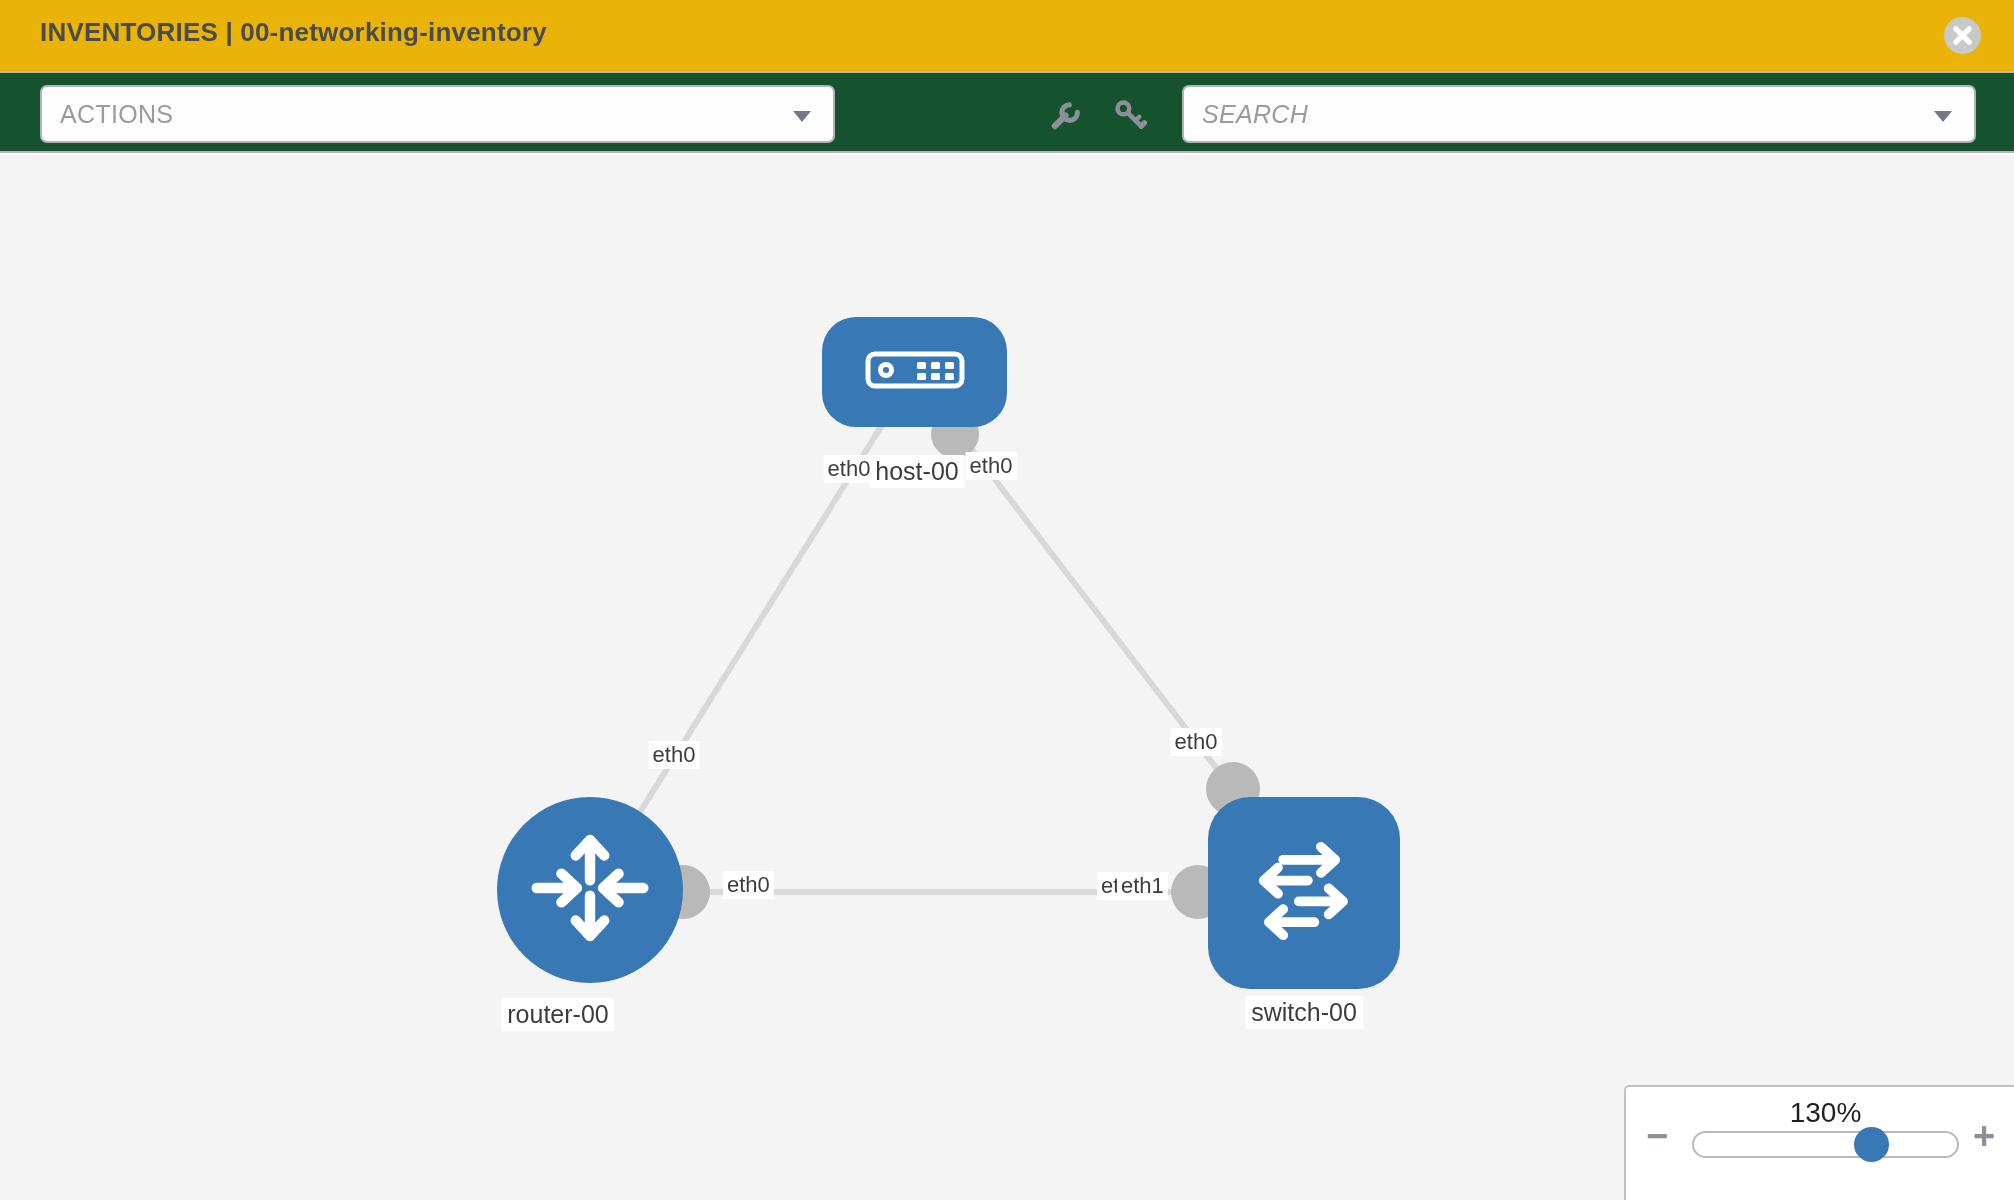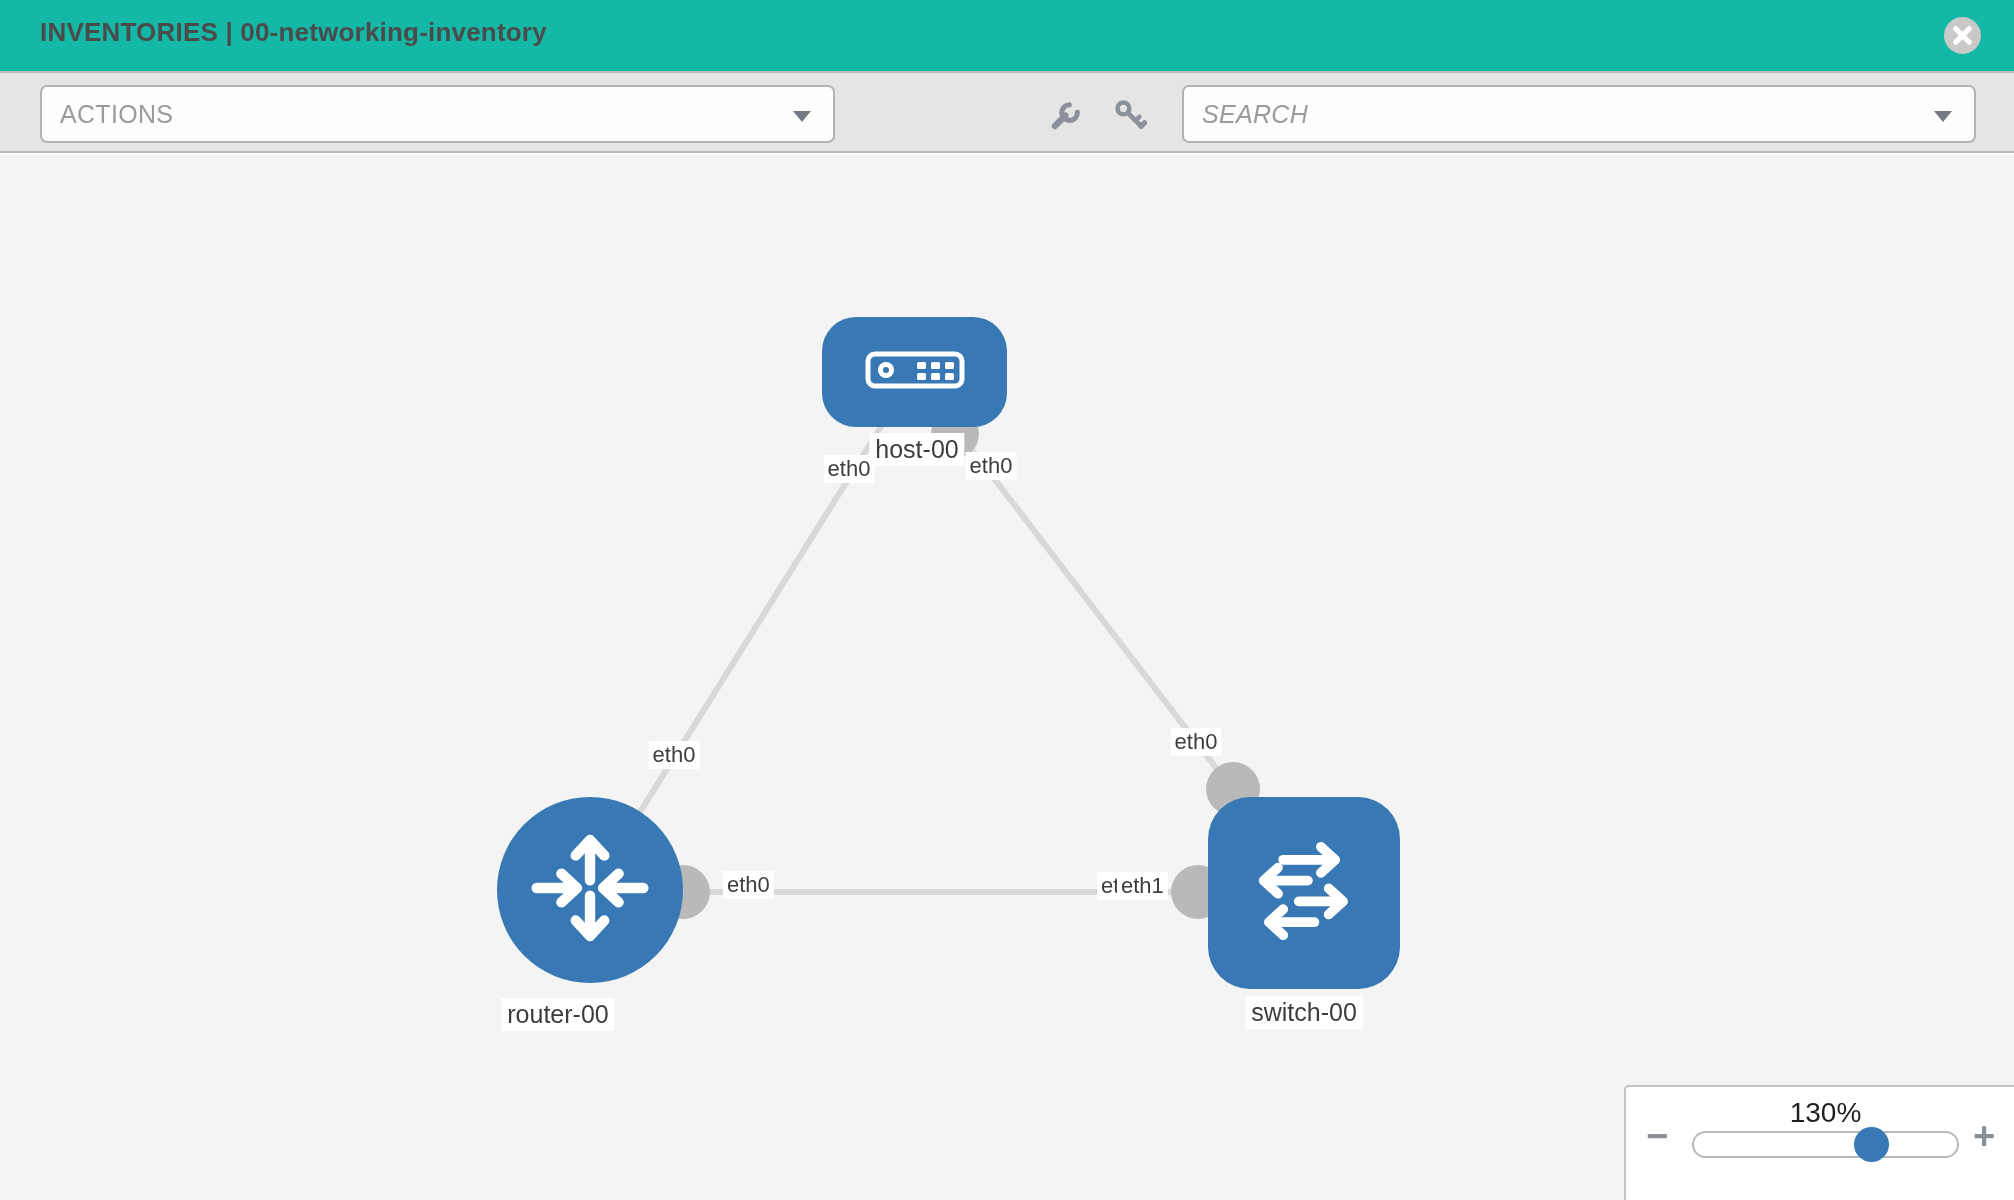--- a/index.html
+++ b/index.html
@@ -1,28 +1,28 @@
 <!DOCTYPE html>
 <html><head>
 <meta charset="utf-8">
 <style>
   * { margin:0; padding:0; box-sizing:border-box; }
   html,body { width:2014px; height:1200px; overflow:hidden; background:#fff;
     font-family:"Liberation Sans", sans-serif; }
   #app { position:relative; width:2014px; height:1200px; }
 
   
-  .header { position:absolute; left:0; top:0; width:2014px; height:85px; background:#14b8a6; }
+  .header { position:absolute; left:0; top:0; width:2014px; height:85px; background:#eab308; }
   .header-title { position:absolute; left:40px; top:17px; font-size:26px; font-weight:bold; color:#4b4b4b; letter-spacing:0.2px; }
   .close-btn { position:absolute; left:1944px; top:17px; width:37px; height:37px; border-radius:50%;
     background:#c9c9c9; color:#ffffff; display:flex; align-items:center; justify-content:center; cursor:pointer; }
   .close-btn svg { display:block; }
 
   
-  .toolbar { position:absolute; left:0; top:71px; width:2014px; height:82px; background:#e5e5e5;
+  .toolbar { position:absolute; left:0; top:71px; width:2014px; height:82px; background:#14532d;
     border-top:2px solid #b9b9b9; border-bottom:2px solid #b9b9b9; }
   .dropdown { position:absolute; top:12px; height:58px; background:#fdfdfd; border:2px solid #b3b3b3;
     border-radius:7px; display:flex; align-items:center; }
   .dropdown .dd-label { padding-left:18px; font-size:25px; color:#9b9b9b; letter-spacing:0.3px; }
   .actions-dd { left:40px; width:795px; }
   .search-dd { left:1182px; width:794px;font-style:italic; }
   .caret { position:absolute; right:22px; top:24px; width:0; height:0;
     border-left:9px solid transparent; border-right:9px solid transparent; border-top:11px solid #747a84; }
   .tool-icon { position:absolute; top:24px; width:36px; height:36px; color:#8b909a; cursor:pointer; }
   .tool-icon.wrench { left:1048px; }
@@ -152,21 +152,21 @@
           <path d="M53 42 L21 42"></path>
             <path d="M30 32 L19 42 L30 52"></path>
           <path d="M46 58 L78 58"></path>
             <path d="M69 48 L80 58 L69 68"></path>
           <path d="M58 74 L25 74"></path>
             <path d="M34 64 L23 74 L34 84"></path>
         </svg>
       </span>
     </div>
 
-    <div class="nlabel" style="left:917px; top:278px;">host-00</div>
+    <div class="nlabel" style="left:917px; top:300px;">host-00</div>
     <div class="nlabel" style="left:558px; top:843px;">router-00</div>
     <div class="nlabel" style="left:1304px; top:841px;">switch-00</div>
 
     <div class="iflabel ctr" style="left:849px; top:300px;">eth0</div>
     <div class="iflabel ctr" style="left:991px; top:297px;">eth0</div>
     <div class="iflabel ctr" style="left:674px; top:586px;">eth0</div>
     <div class="iflabel ctr" style="left:1196px; top:573px;">eth0</div>
     <div class="iflabel" style="left:723px; top:716px;">eth0</div>
     <div class="iflabel" style="left:1097px; top:717px;">eth0</div>
     <div class="iflabel" style="left:1117px; top:717px;">eth1</div>

